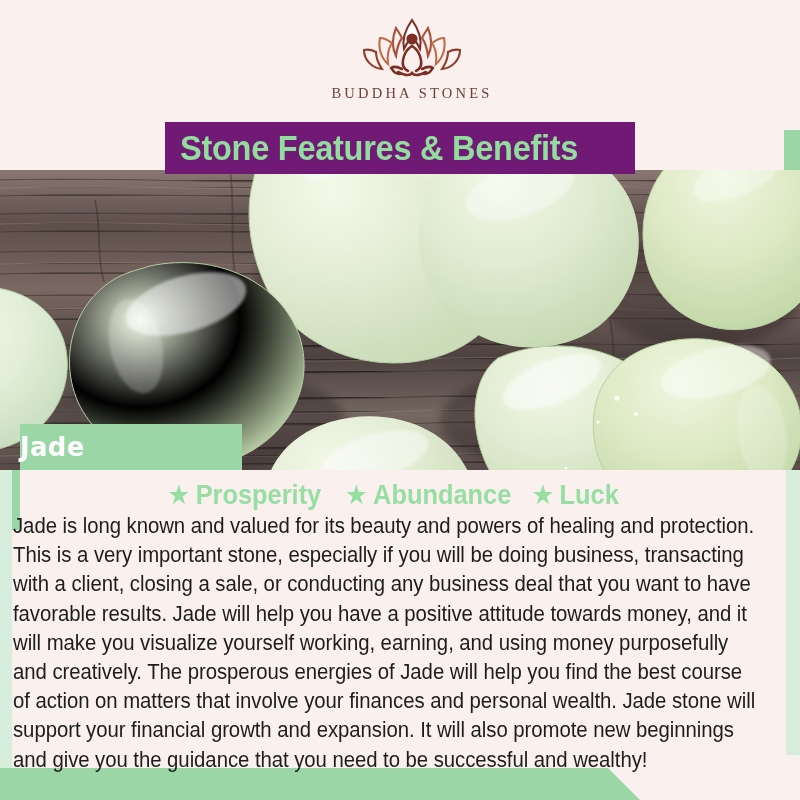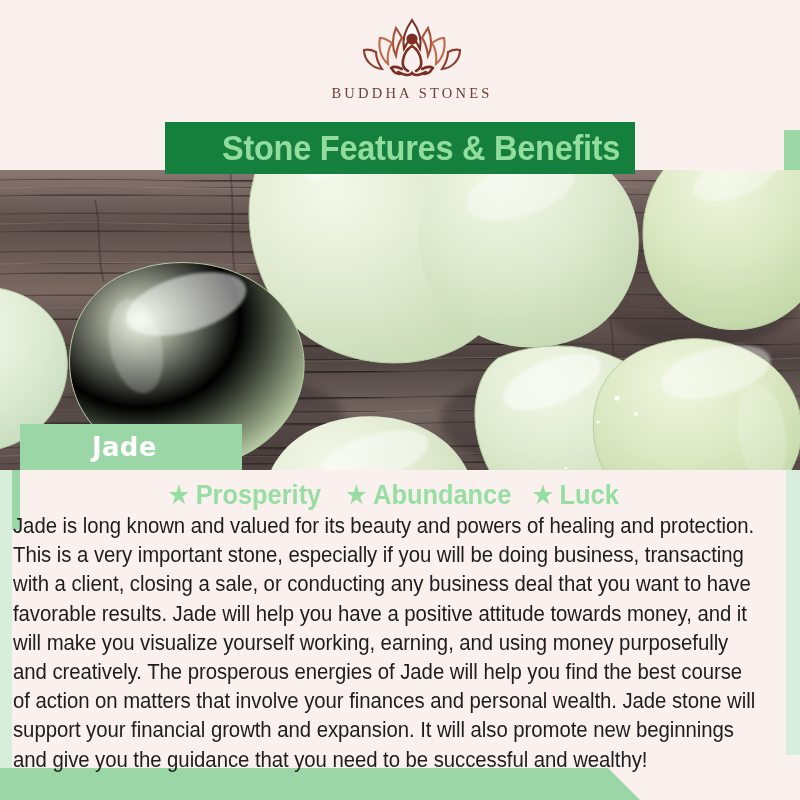--- a/index.html
+++ b/index.html
@@ -94,24 +94,24 @@
     white-space: nowrap;
   }
 
   
   #title-banner {
     position: absolute;
     left: 165px;
     top: 122px;
     width: 470px;
     height: 52px;
-    background: #15803d;
-    display: flex;
-    align-items: center;
-    justify-content: flex-end;
+    background: #701a75;
+    display: flex;
+    align-items: center;
+    justify-content: flex-start;
     z-index: 6;
   }
   #title-text {
     font-family: "Liberation Sans Narrow", "Liberation Sans", sans-serif;
     font-weight: bold;
     font-size: 35px;
     color: #92dc9e;
     letter-spacing: -0.3px;
     transform: scaleX(0.93);
     white-space: nowrap;
@@ -139,21 +139,20 @@
     background: #9bd6a6;
     display: flex;
     align-items: center;
     z-index: 7;
   }
   #stone-name {
     font-family: "DejaVu Sans", sans-serif;
     font-weight: bold;
     font-size: 26px;
     color: #ffffff;
-    margin-left: 72px;
     letter-spacing: 0.3px;
   }
 
   
   #benefits {
     position: absolute;
     left: 0px;
     top: 478px;
     width: 800px;
     height: 34px;

